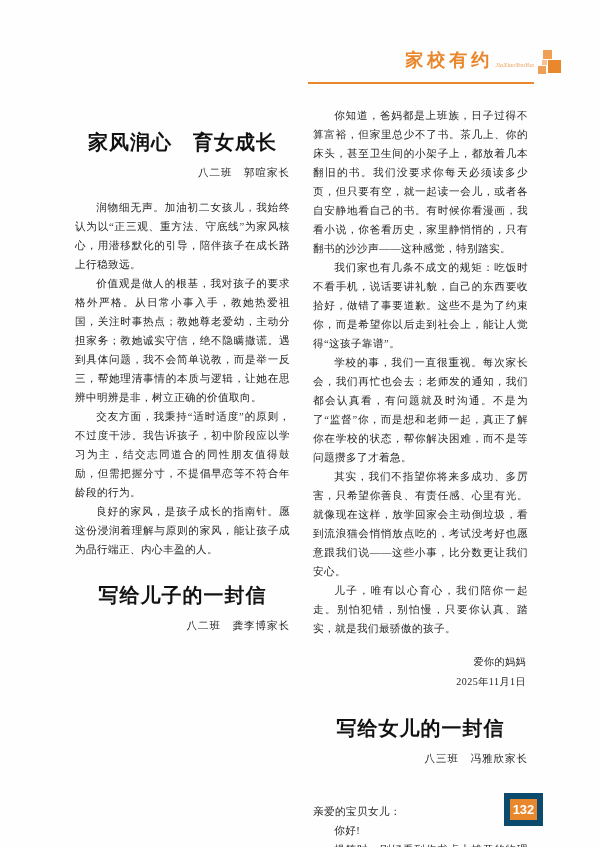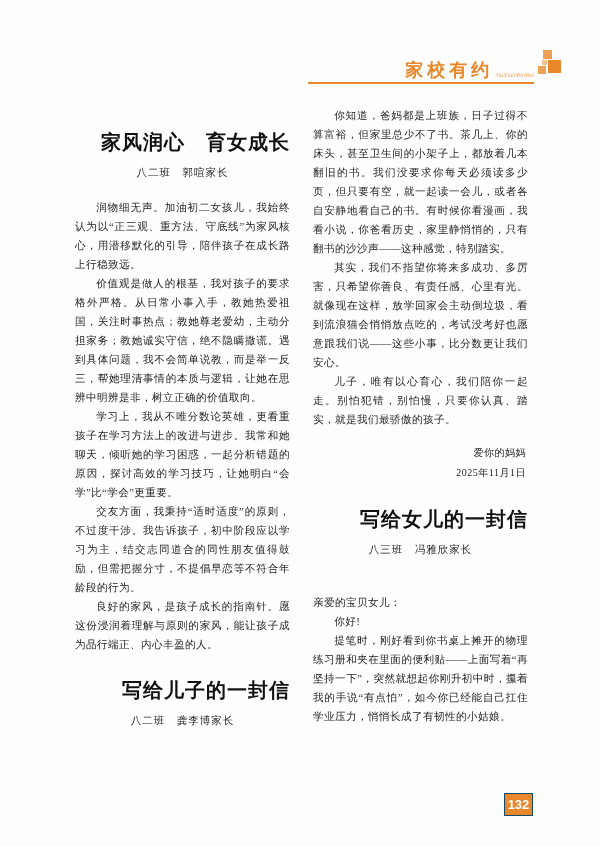--- a/index.html
+++ b/index.html
@@ -15,21 +15,21 @@
   }
 
   
   .masthead{
     position:absolute;top:46px;left:308px;width:256px;height:38px;
     display:flex;align-items:flex-end;
   }
   .masthead-text{
     display:flex;align-items:flex-end;
     border-bottom:2px solid #e8872b;
-    padding-bottom:3px;
+    padding-bottom:13px;
     width:228px;
   }
   .mh-spacer{flex:1;}
   .mh-title{
     color:#e8872b;font-weight:bold;font-size:18px;letter-spacing:4px;
     line-height:1;white-space:nowrap;
   }
   .mh-sub{
     color:#eda45c;font-size:6.5px;font-style:italic;line-height:1;
     margin-left:2px;margin-bottom:1px;white-space:nowrap;
@@ -50,39 +50,39 @@
 
   p.body{
     margin:0;font-size:10.6px;line-height:19px;
     text-align:justify;text-indent:2em;
     letter-spacing:0.4px;
   }
   p.noindent{text-indent:0;}
 
   h2.article-title{
     margin:23px 0 10px 0;
-    font-size:20px;font-weight:bold;text-align:right;
+    font-size:20px;font-weight:bold;text-align:center;
     letter-spacing:1px;color:#111;
   }
   .byline{
     margin:0 0 18px 0;
-    font-size:10.5px;text-align:center;letter-spacing:1px;color:#222;
+    font-size:10.5px;text-align:right;letter-spacing:1px;color:#222;
   }
   .pre-letter-gap{height:18px;}
   .sig-block{margin-top:14px;}
   .sig-line{
     margin:0;font-size:10px;line-height:20px;text-align:right;
     padding-right:2px;letter-spacing:0.5px;
   }
 
   
   .page-badge{
     position:absolute;left:504px;top:793px;
     width:27px;height:21px;
-    background:#e8872b;border:1px solid #0c4a6e;
+    background:#e8872b;border:6px solid #0c4a6e;
     color:#fff;font-size:13px;font-weight:bold;
     display:flex;align-items:center;justify-content:center;
     font-family:"Liberation Sans","DejaVu Sans",sans-serif;
   }
 </style>
 </head>
 <body>
 
 <div class="page">
 
@@ -102,31 +102,32 @@
 
   <div class="content">
 
     <div class="col">
 
       <h2 class="article-title">家风润心　育女成长</h2>
       <p class="byline">八二班　郭喧家长</p>
 
       <p class="body">润物细无声。加油初二女孩儿，我始终认为以“正三观、重方法、守底线”为家风核心，用潜移默化的引导，陪伴孩子在成长路上行稳致远。</p>
       <p class="body">价值观是做人的根基，我对孩子的要求格外严格。从日常小事入手，教她热爱祖国，关注时事热点；教她尊老爱幼，主动分担家务；教她诚实守信，绝不隐瞒撒谎。遇到具体问题，我不会简单说教，而是举一反三，帮她理清事情的本质与逻辑，让她在思辨中明辨是非，树立正确的价值取向。</p>
-      <p class="body">学习上，我从不唯分数论英雄，更看重孩子在学习方法上的改进与进步。我常和她聊天，倾听她的学习困惑，一起分析错题的原因，探讨高效的学习技巧，让她明白“会学”比“学会”更重要。</p>
       <p class="body">交友方面，我秉持“适时适度”的原则，不过度干涉。我告诉孩子，初中阶段应以学习为主，结交志同道合的同性朋友值得鼓励，但需把握分寸，不提倡早恋等不符合年龄段的行为。</p>
       <p class="body">良好的家风，是孩子成长的指南针。愿这份浸润着理解与原则的家风，能让孩子成为品行端正、内心丰盈的人。</p>
 
       <h2 class="article-title">写给儿子的一封信</h2>
       <p class="byline">八二班　龚李博家长</p>
 
     </div>
 
     <div class="col">
       <p class="body">你知道，爸妈都是上班族，日子过得不算富裕，但家里总少不了书。茶几上、你的床头，甚至卫生间的小架子上，都放着几本翻旧的书。我们没要求你每天必须读多少页，但只要有空，就一起读一会儿，或者各自安静地看自己的书。有时候你看漫画，我看小说，你爸看历史，家里静悄悄的，只有翻书的沙沙声——这种感觉，特别踏实。</p>
+      <p class="body">我们家也有几条不成文的规矩：吃饭时不看手机，说话要讲礼貌，自己的东西要收拾好，做错了事要道歉。这些不是为了约束你，而是希望你以后走到社会上，能让人觉得“这孩子靠谱”。</p>
+      <p class="body">学校的事，我们一直很重视。每次家长会，我们再忙也会去；老师发的通知，我们都会认真看，有问题就及时沟通。不是为了“监督”你，而是想和老师一起，真正了解你在学校的状态，帮你解决困难，而不是等问题攒多了才着急。</p>
       <p class="body">其实，我们不指望你将来多成功、多厉害，只希望你善良、有责任感、心里有光。就像现在这样，放学回家会主动倒垃圾，看到流浪猫会悄悄放点吃的，考试没考好也愿意跟我们说——这些小事，比分数更让我们安心。</p>
       <p class="body">儿子，唯有以心育心，我们陪你一起走。别怕犯错，别怕慢，只要你认真、踏实，就是我们最骄傲的孩子。</p>
 
       <div class="sig-block">
         <p class="sig-line">爱你的妈妈</p>
         <p class="sig-line">2025年11月1日</p>
       </div>
 
       <h2 class="article-title">写给女儿的一封信</h2>
       <p class="byline">八三班　冯雅欣家长</p>

